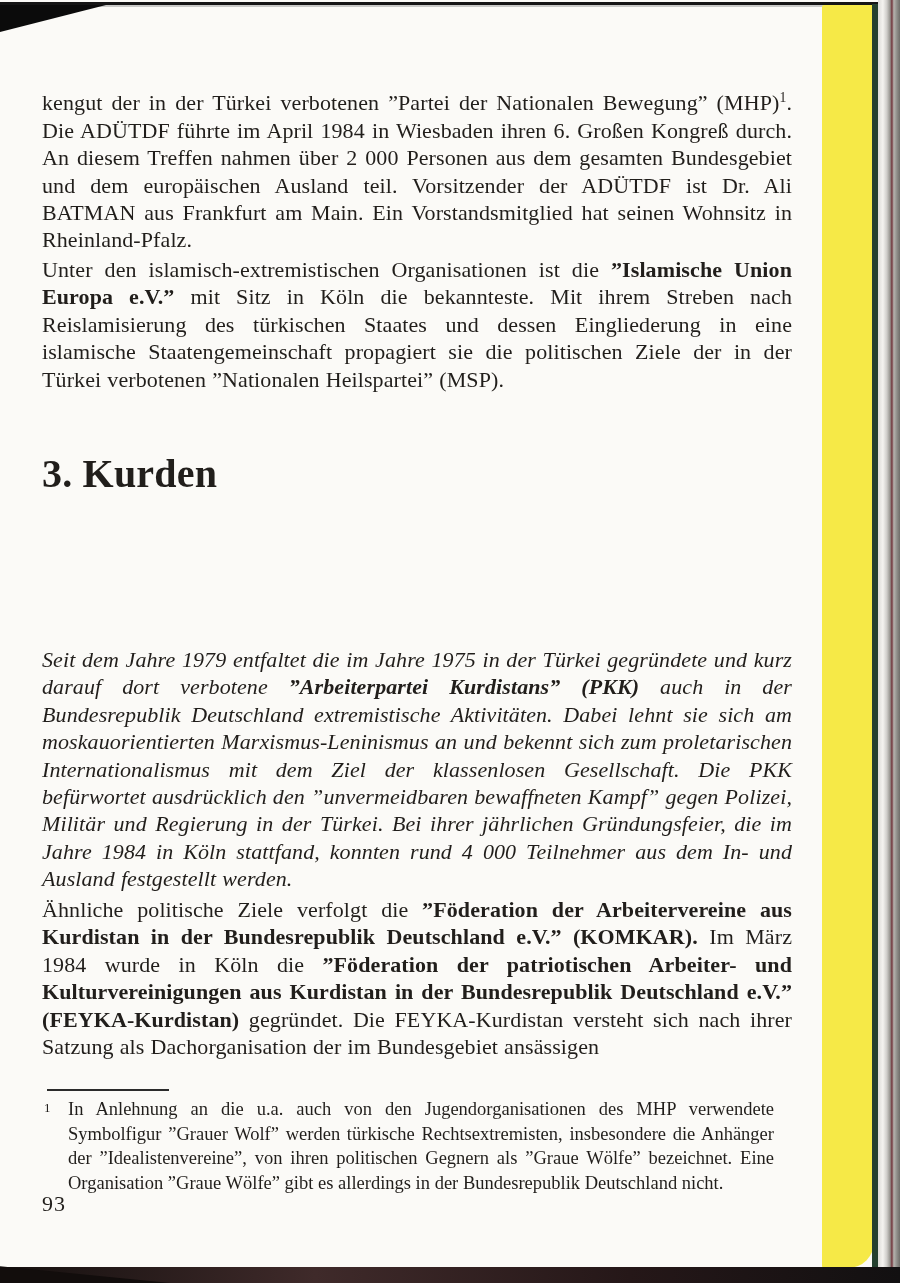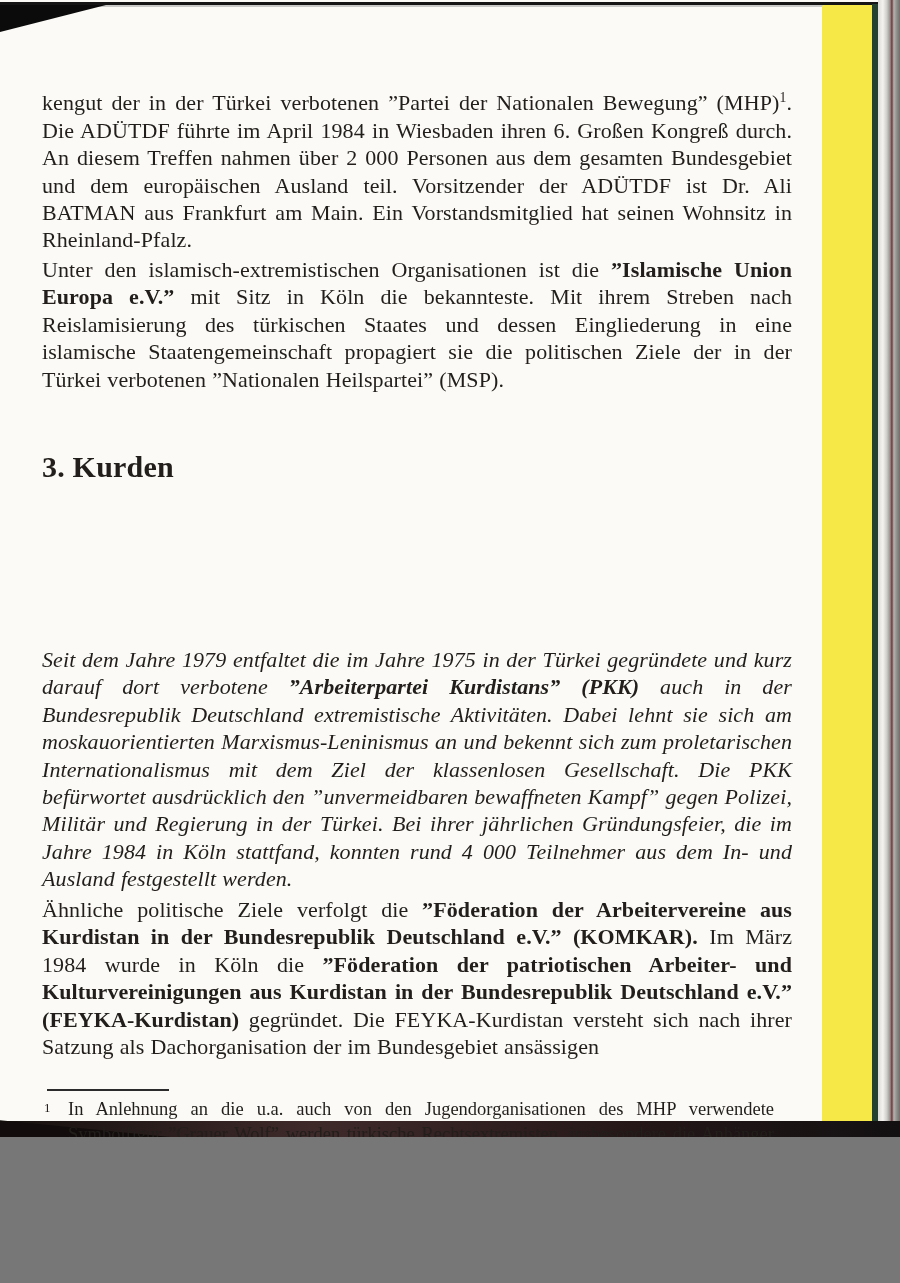--- a/index.html
+++ b/index.html
@@ -1,19 +1,19 @@
 <!DOCTYPE html>
 <html><head>
 <meta charset="utf-8">
 <style>
   html,body { margin:0; padding:0; }
   body { width:900px; height:1283px; background:#777; }
 
   .scan {
-    position:relative; width:900px; height:1137px;
+    position:relative; width:900px; height:1283px;
     background:#fbfaf7; overflow:hidden;
     font-family:"Liberation Serif", serif;
     color:#211e1b;
   }
 
   
   .top-line { position:absolute; top:2px; left:0; width:900px; height:3px;
               background:#151515; box-shadow:0 2px 0 rgba(110,110,110,.35); }
   .corner-wedge { position:absolute; top:5px; left:0; width:106px; height:27px;
               background:#0b0b0b; clip-path:polygon(0 0,100% 0,0 100%); }
@@ -34,21 +34,21 @@
     position:absolute; left:42px; width:750px;
     font-size:22px; line-height:27.4px; text-align:justify;
     word-spacing:0.5px; letter-spacing:0.1px;
   }
   .para .b, .b { font-weight:bold; }
   sup { font-size:0.62em; }
 
   .p1 { top:84px; }
   .p2 { top:256px; }
   .heading { position:absolute; left:42px; top:450px; margin:0;
-             font-size:30px; font-weight:bold; letter-spacing:0.2px; }
+             font-size:40px; font-weight:bold; letter-spacing:0.2px; }
   .p3 { top:510px; }
   .p4 { top:578px; }
   .p5 { top:646px;font-style:italic; }
   .p6 { top:896px; }
 
   .fn-rule { position:absolute; top:1089px; left:47px; width:122px; height:2px;
              background:#2b2b2b; }
   .footnote { position:absolute; top:1097px; left:42px; width:732px;
               padding-left:26px; box-sizing:border-box;
               font-size:18.5px; line-height:24.6px; text-align:justify; }

